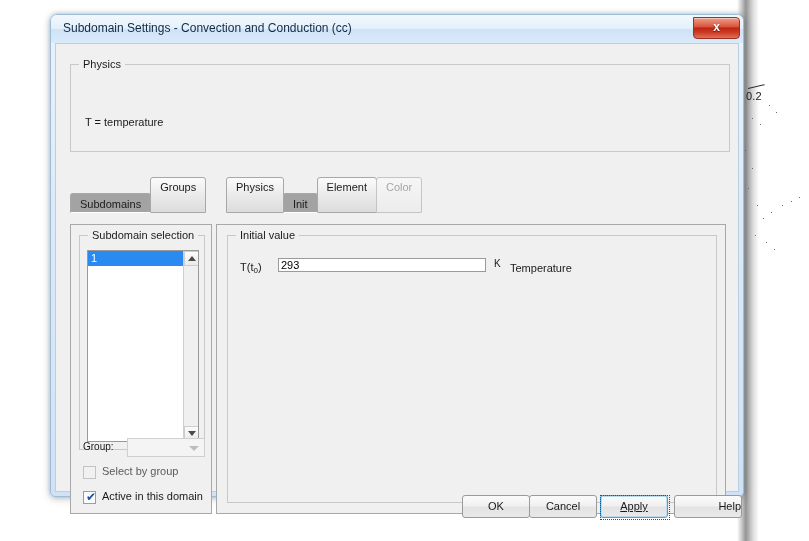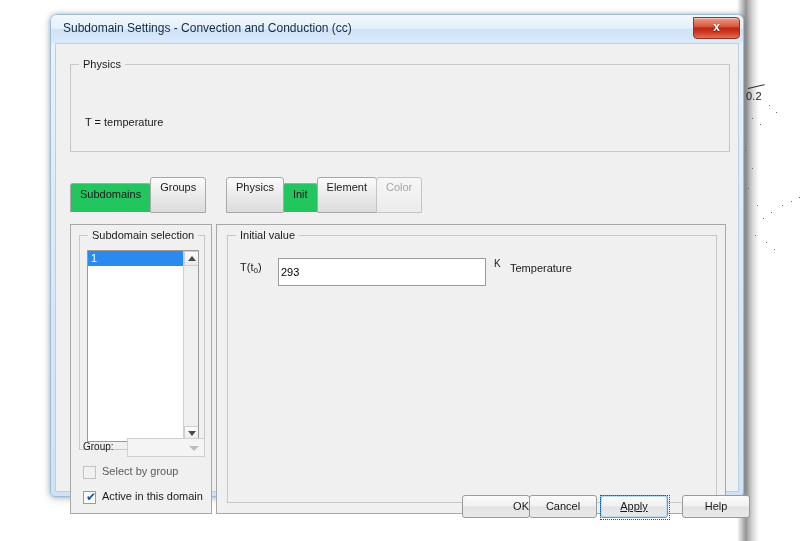--- a/index.html
+++ b/index.html
@@ -183,23 +183,23 @@
     border: 1px solid #a8a8a8;
     border-radius: 3px 3px 0 0;
     background: linear-gradient(to bottom, #fbfbfb 0%, #e9e9e9 55%, #dcdcdc 100%);
     box-sizing: border-box;
     margin-right: -1px;
     vertical-align: bottom;
     cursor: default;
     white-space: nowrap;
   }
   .tab.active {
-    height: 30px;
+    height: 20px;
     line-height: 21px;
-    background: #22c55e;
+    background: #a3a3a3;
     border-bottom-color: #ffffff;
     z-index: 3;
     font-weight: normal;
     text-align: center;
   }
   .tab.disabled {
     color: #a6a6a6;
     background: linear-gradient(to bottom, #f6f6f6 0%, #ececec 100%);
     border-color: #c4c4c4;
   }
@@ -369,21 +369,21 @@
     top: 3px;
     font-size: 11px;
     color: #1a1a1a;
     white-space: nowrap;
   }
   .text-input {
     position: absolute;
     left: 38px;
     top: 0;
     width: 208px;
-    height: 28px;
+    height: 14px;
     background: #ffffff;
     border: 1px solid #9a9a9a;
     box-sizing: border-box;
     font-family: "Liberation Sans", sans-serif;
     font-size: 11px;
     color: #000000;
     padding: 0 2px;
     line-height: 17px;
     outline: none;
   }
@@ -421,24 +421,24 @@
     line-height: 21px;
     padding: 0;
   }
   #btn-bar {
     position: absolute;
     left: 402px;
     top: 451px;
     width: 270px;
     height: 23px;
   }
-  .btn.b1 { left: 4px; text-align: right; }
+  .btn.b1 { left: 4px; }
   .btn.b2 { left: 71px; }
   .btn.b3 { left: 142px; border: 1px solid #4a9fd4; box-shadow: 0 0 0 1px #bcdcf0 inset; text-decoration: underline; }
-  .btn.b4 { left: 224px; }
+  .btn.b4 { left: 216px; text-align: right; }
   .focus-ring {
     position: absolute;
     left: 2px; right: 2px; top: 2px; bottom: 2px;
     border: 1px dotted #4a4a4a;
     pointer-events: none;
   }
 </style>
 </head>
 <body>
 

